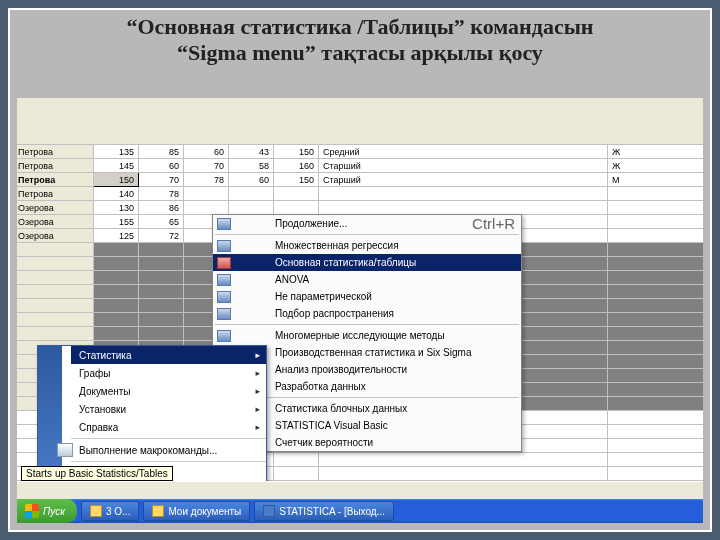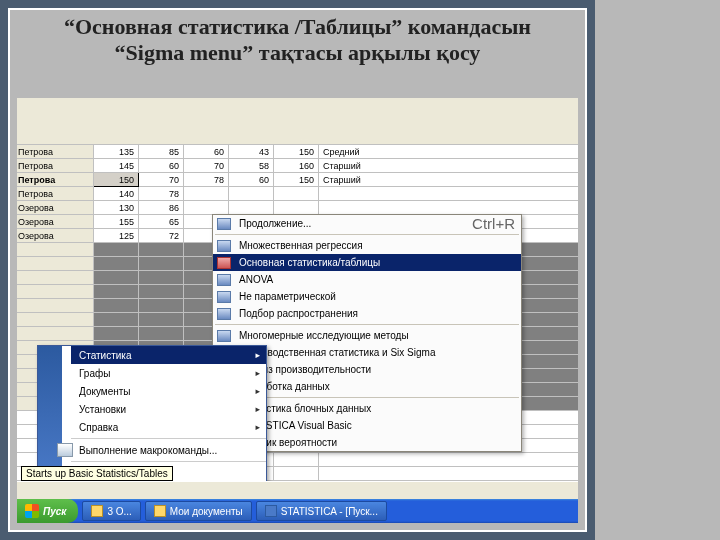--- a/index.html
+++ b/index.html
@@ -3,21 +3,21 @@
 <meta charset="utf-8">
 <style>
   * { box-sizing: border-box; margin: 0; padding: 0; }
   body {
     width: 720px; height: 540px;
     font-family: Tahoma, Arial, sans-serif;
     background: #b8b8b8;
     overflow: hidden;
   }
   .slide {
-    width: 595px; height: 540px;
+    width: 720px; height: 540px;
     background: #b8b8b8;
     border: 8px solid #4a5c70;
     box-shadow: inset 0 0 0 2px #fff;
     position: relative;
   }
   .title {
     text-align: center;
     font-family: "Times New Roman", serif;
     font-size: 22px;
     font-weight: bold;
@@ -72,20 +72,21 @@
     width: 310px;
     background: #fbfbfb;
     border: 1px solid #8a867a;
     box-shadow: 2px 2px 4px rgba(0,0,0,.3);
     font-size: 10px;
   }
   .submenu .row {
     display: flex; align-items: center;
     height: 17px;
     padding-right: 6px;
+    gap: 36px;
   }
   .submenu .ico {
     width: 22px; height: 17px;
     display: flex; align-items: center; justify-content: center;
   }
   .submenu .ico span {
     width: 14px; height: 12px;
     display: inline-block;
     background: linear-gradient(#c8d8f0,#6a8ac0);
     border: 1px solid #5a7aa8;
@@ -146,21 +147,21 @@
     background: linear-gradient(#3f8cde,#245edb 8%,#245edb 92%,#1a49b0);
     display:flex; align-items:center;
     font-size:10px; color:#fff;
     gap:4px; padding-right:4px;
   }
   .taskbar .startbtn {
     height:24px; padding:0 12px 0 8px;
     background: linear-gradient(#5fbf4b,#3b9a2e);
     border-radius: 0 10px 10px 0;
     display:flex;align-items:center;gap:4px;
-    font-weight:bold; font-style:italic;
+    font-weight:normal; font-style:italic;
   }
   .taskbar .tbtn {
     height:20px; padding:0 8px;
     background: linear-gradient(#4a86e0,#2c5eb8);
     border:1px solid #1c4aa0;
     display:flex;align-items:center;gap:4px;
     border-radius:2px;
   }
   .taskbar .tbtn .ticon{
     width:12px;height:12px;background:#ffd76a;border:1px solid #b8902a;
@@ -579,18 +580,18 @@
       <div class="tbtn">
         <span class="ticon"></span>
         <span>3 O...</span>
       </div>
       <div class="tbtn">
         <span class="ticon"></span>
         <span>Мои документы</span>
       </div>
       <div class="tbtn">
         <span class="ticon" style="background:#4a7ac8;border-color:#2c5aa0;"></span>
-        <span>STATISTICA - [Пуск...</span>
+        <span>STATISTICA - [Выход...</span>
       </div>
     </div>
 
   </div>
 </div>
 
 </body></html>

